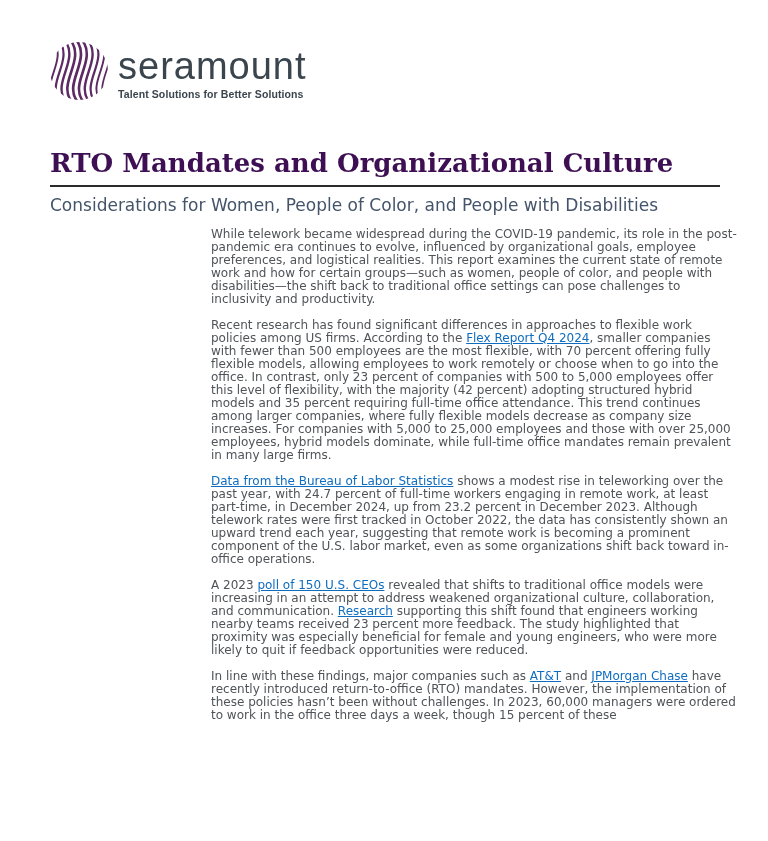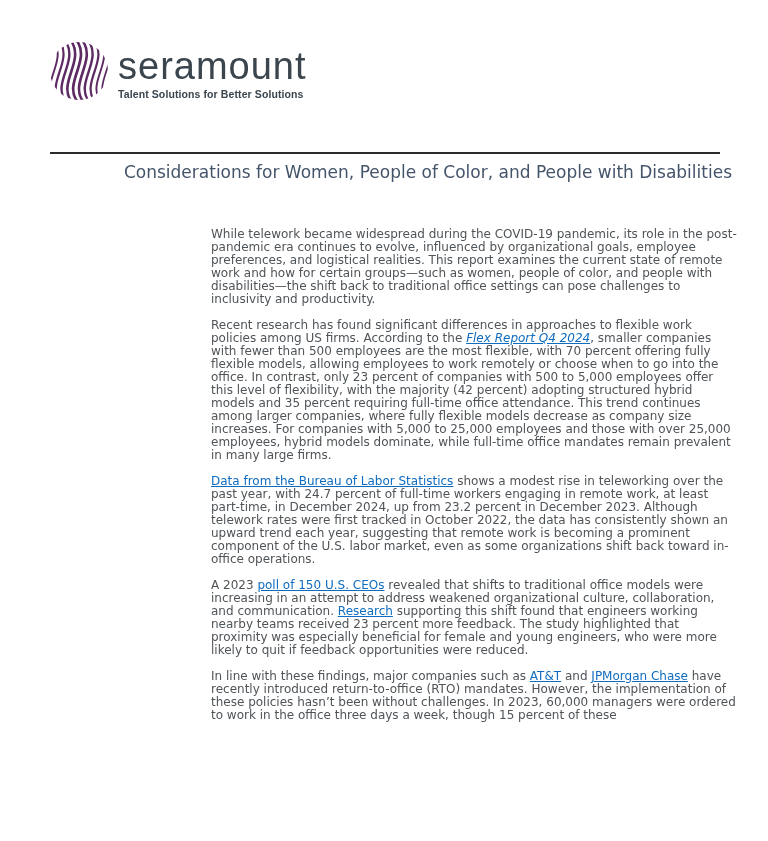--- a/index.html
+++ b/index.html
@@ -64,39 +64,38 @@
     border-top: 2px solid var(--divider-dark);
     width: 670px; height: 0;
   }
   .doc-subtitle {
     margin: 7px 0 0 0;
     font-family: "DejaVu Sans", sans-serif;
     font-weight: 400;
     font-size: 17px; line-height: 23px;
     color: var(--subtitle-blue);
     white-space: nowrap;
-    text-align: right;
   }
 
   
   .article-body {
     position: absolute; left: 211px; top: 228px;
     width: 526px;
   }
   .para {
     margin: 0 0 13px 0;
     font-size: 12px; line-height: 13px;
     color: var(--body-gray);
   }
   .inline-link {
     color: var(--link-blue);
     text-decoration: underline;
     cursor: pointer;
   }
-  .inline-link.italic { font-style: italic; }
+  .inline-link.italic { }
 </style>
 </head>
 <body>
 
 <div class="page">
 
   <header class="logo-header">
     <svg class="logo-mark" viewBox="0 0 64 64" aria-hidden="true">
       <defs>
         <clipPath id="logo-clip">
@@ -116,20 +115,21 @@
         <path d="M60 1 C 74 22, 46 44, 60 63" stroke-width="1.8"></path>
       </g>
     </svg>
     <div class="logo-text">
       <div class="logo-wordmark">seramount</div>
       <div class="logo-tagline">Talent Solutions for Better Solutions</div>
     </div>
   </header>
 
   <section class="title-block">
+    <h1 class="doc-title">RTO Mandates and Organizational Culture</h1>
     <hr class="title-divider">
     <h2 class="doc-subtitle">Considerations for Women, People of Color, and People with Disabilities</h2>
   </section>
 
   <main class="article-body">
       <p class="para"><span>While telework became widespread during the COVID-19 pandemic, its role in the post-pandemic era continues to evolve, influenced by organizational goals, employee preferences, and logistical realities. This report examines the current state of remote work and how for certain groups—such as women, people of color, and people with disabilities—the shift back to traditional office settings can pose challenges to inclusivity and productivity.</span></p>
       <p class="para"><span>Recent research has found significant differences in approaches to flexible work policies among US firms. According to the </span><a href="#" class="inline-link italic">Flex Report Q4 2024</a><span>, smaller companies with fewer than 500 employees are the most flexible, with 70 percent offering fully flexible models, allowing employees to work remotely or choose when to go into the office. In contrast, only 23 percent of companies with 500 to 5,000 employees offer this level of flexibility, with the majority (42 percent) adopting structured hybrid models and 35 percent requiring full-time office attendance. This trend continues among larger companies, where fully flexible models decrease as company size increases. For companies with 5,000 to 25,000 employees and those with over 25,000 employees, hybrid models dominate, while full-time office mandates remain prevalent in many large firms.</span></p>
       <p class="para"><a href="#" class="inline-link">Data from the Bureau of Labor Statistics</a><span> shows a modest rise in teleworking over the past year, with 24.7 percent of full-time workers engaging in remote work, at least part-time, in December 2024, up from 23.2 percent in December 2023. Although telework rates were first tracked in October 2022, the data has consistently shown an upward trend each year, suggesting that remote work is becoming a prominent component of the U.S. labor market, even as some organizations shift back toward in-office operations.</span></p>
       <p class="para"><span>A 2023 </span><a href="#" class="inline-link">poll of 150 U.S. CEOs</a><span> revealed that shifts to traditional office models were increasing in an attempt to address weakened organizational culture, collaboration, and communication. </span><a href="#" class="inline-link">Research</a><span> supporting this shift found that engineers working nearby teams received 23 percent more feedback. The study highlighted that proximity was especially beneficial for female and young engineers, who were more likely to quit if feedback opportunities were reduced.</span></p>
       <p class="para"><span>In line with these findings, major companies such as </span><a href="#" class="inline-link">AT&amp;T</a><span> and </span><a href="#" class="inline-link">JPMorgan Chase</a><span> have recently introduced return-to-office (RTO) mandates. However, the implementation of these policies hasn’t been without challenges. In 2023, 60,000 managers were ordered to work in the office three days a week, though 15 percent of these</span></p>

